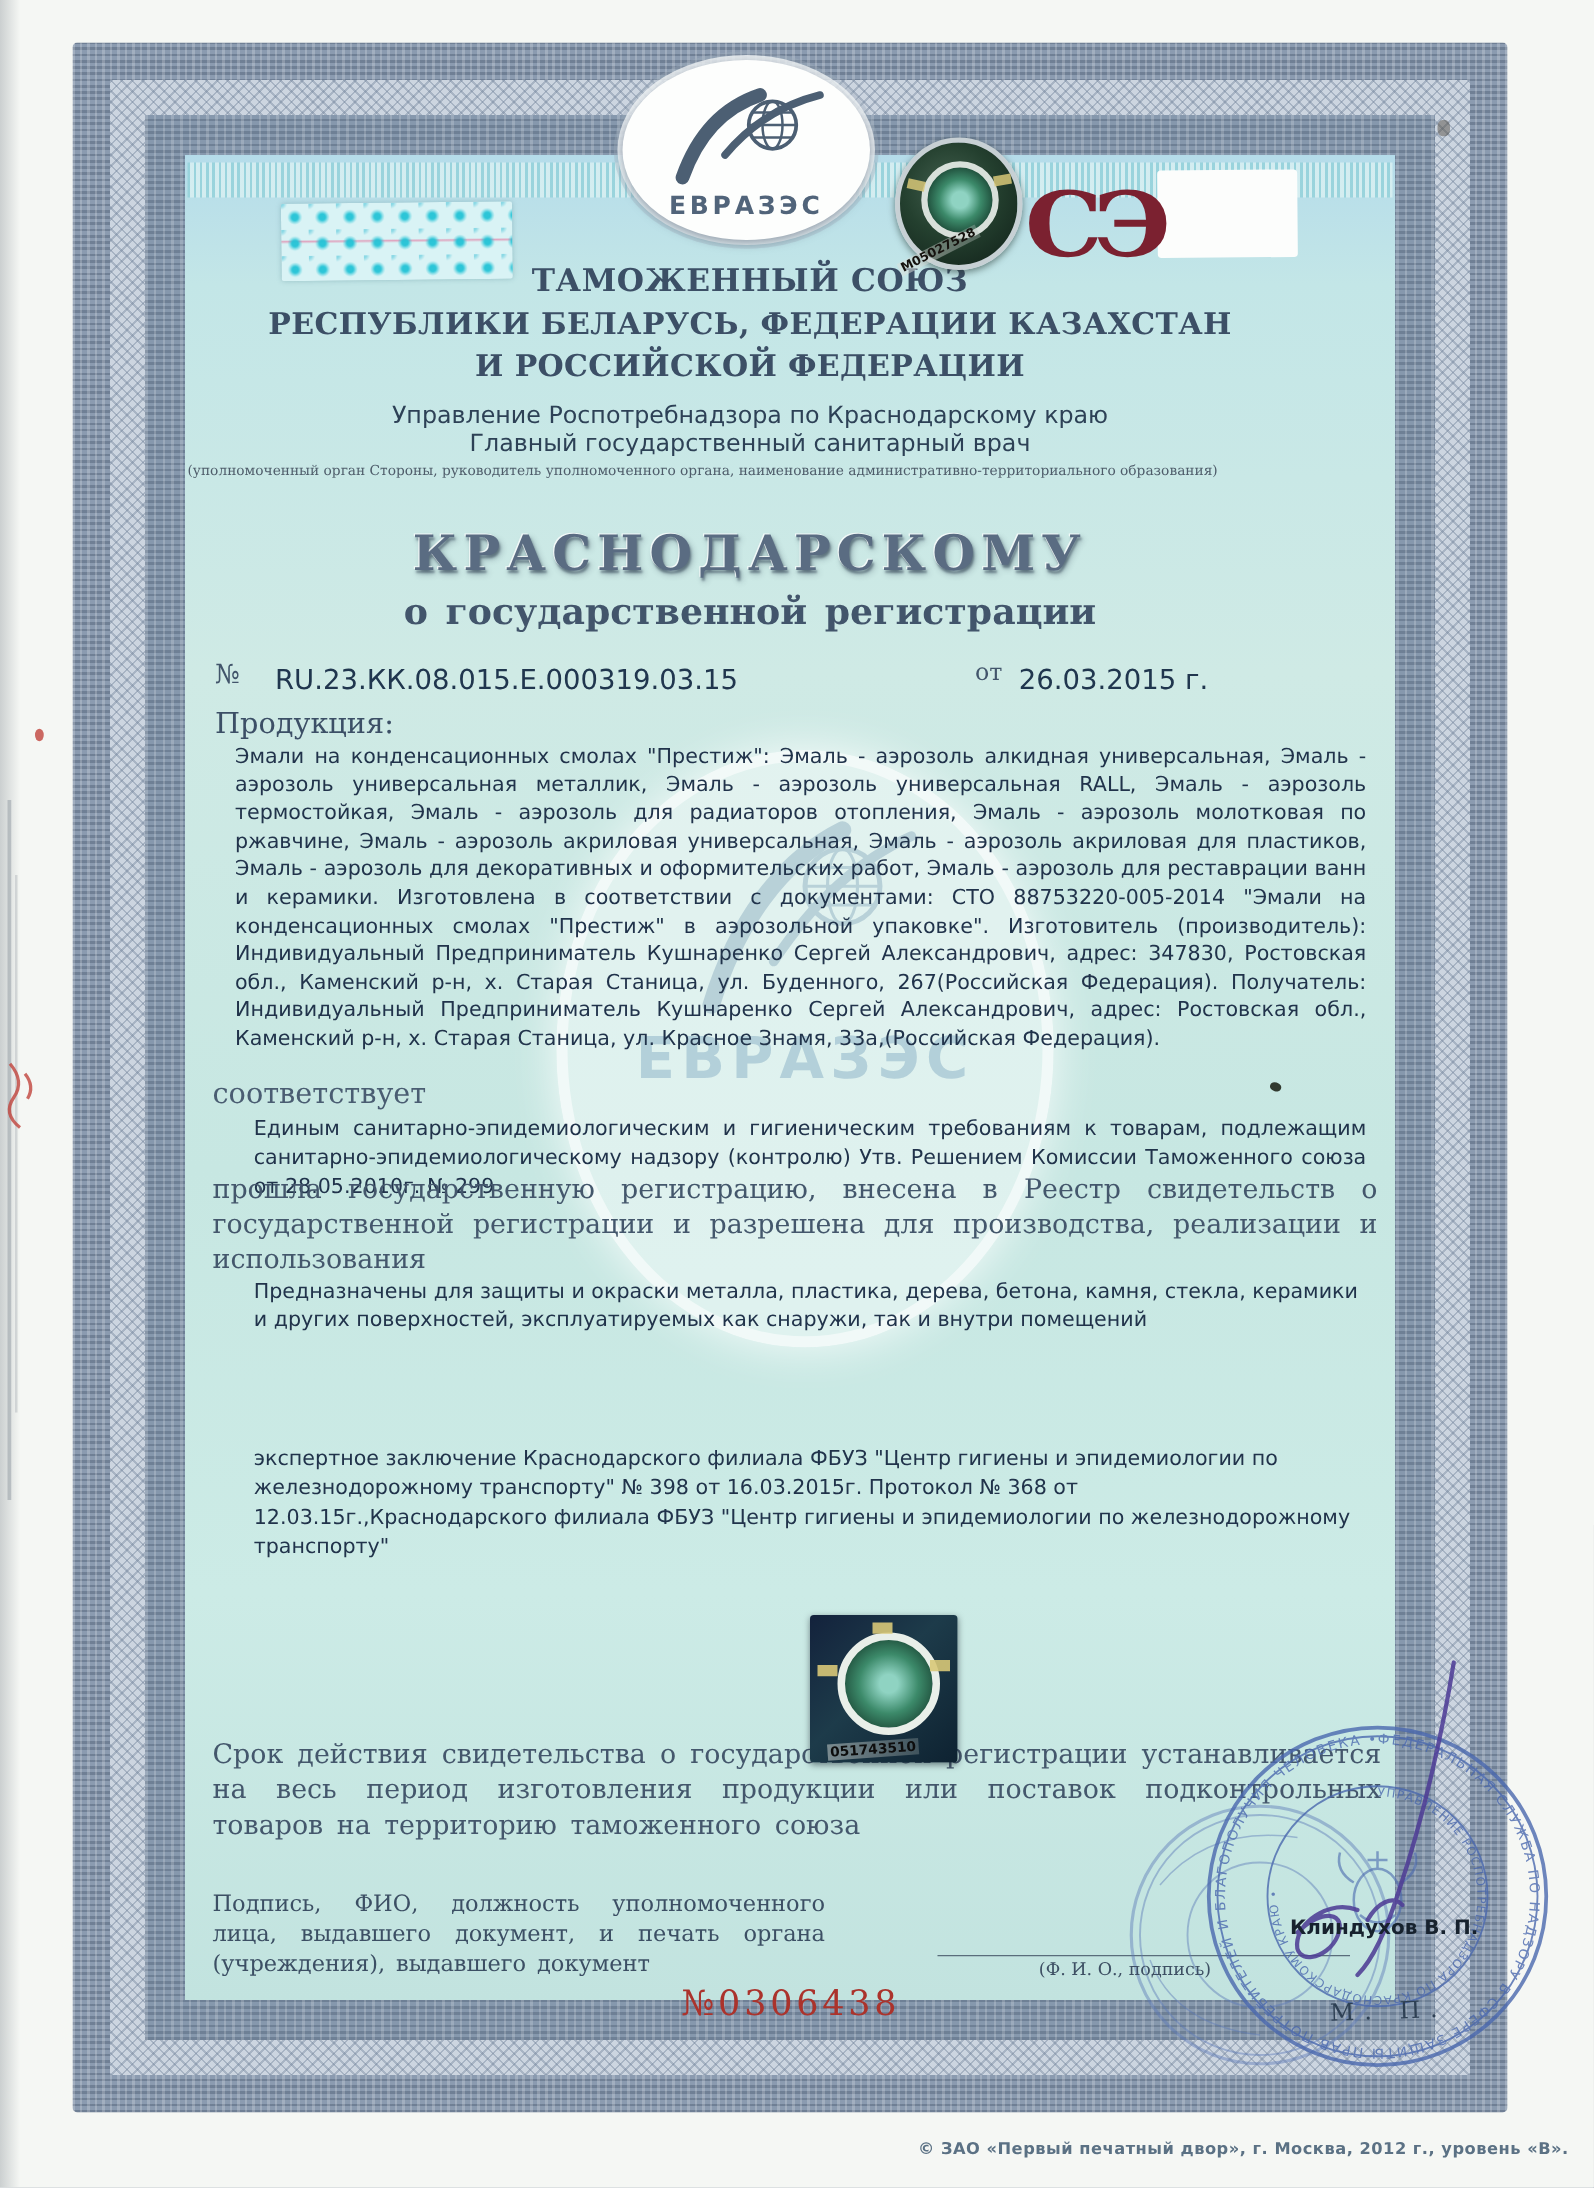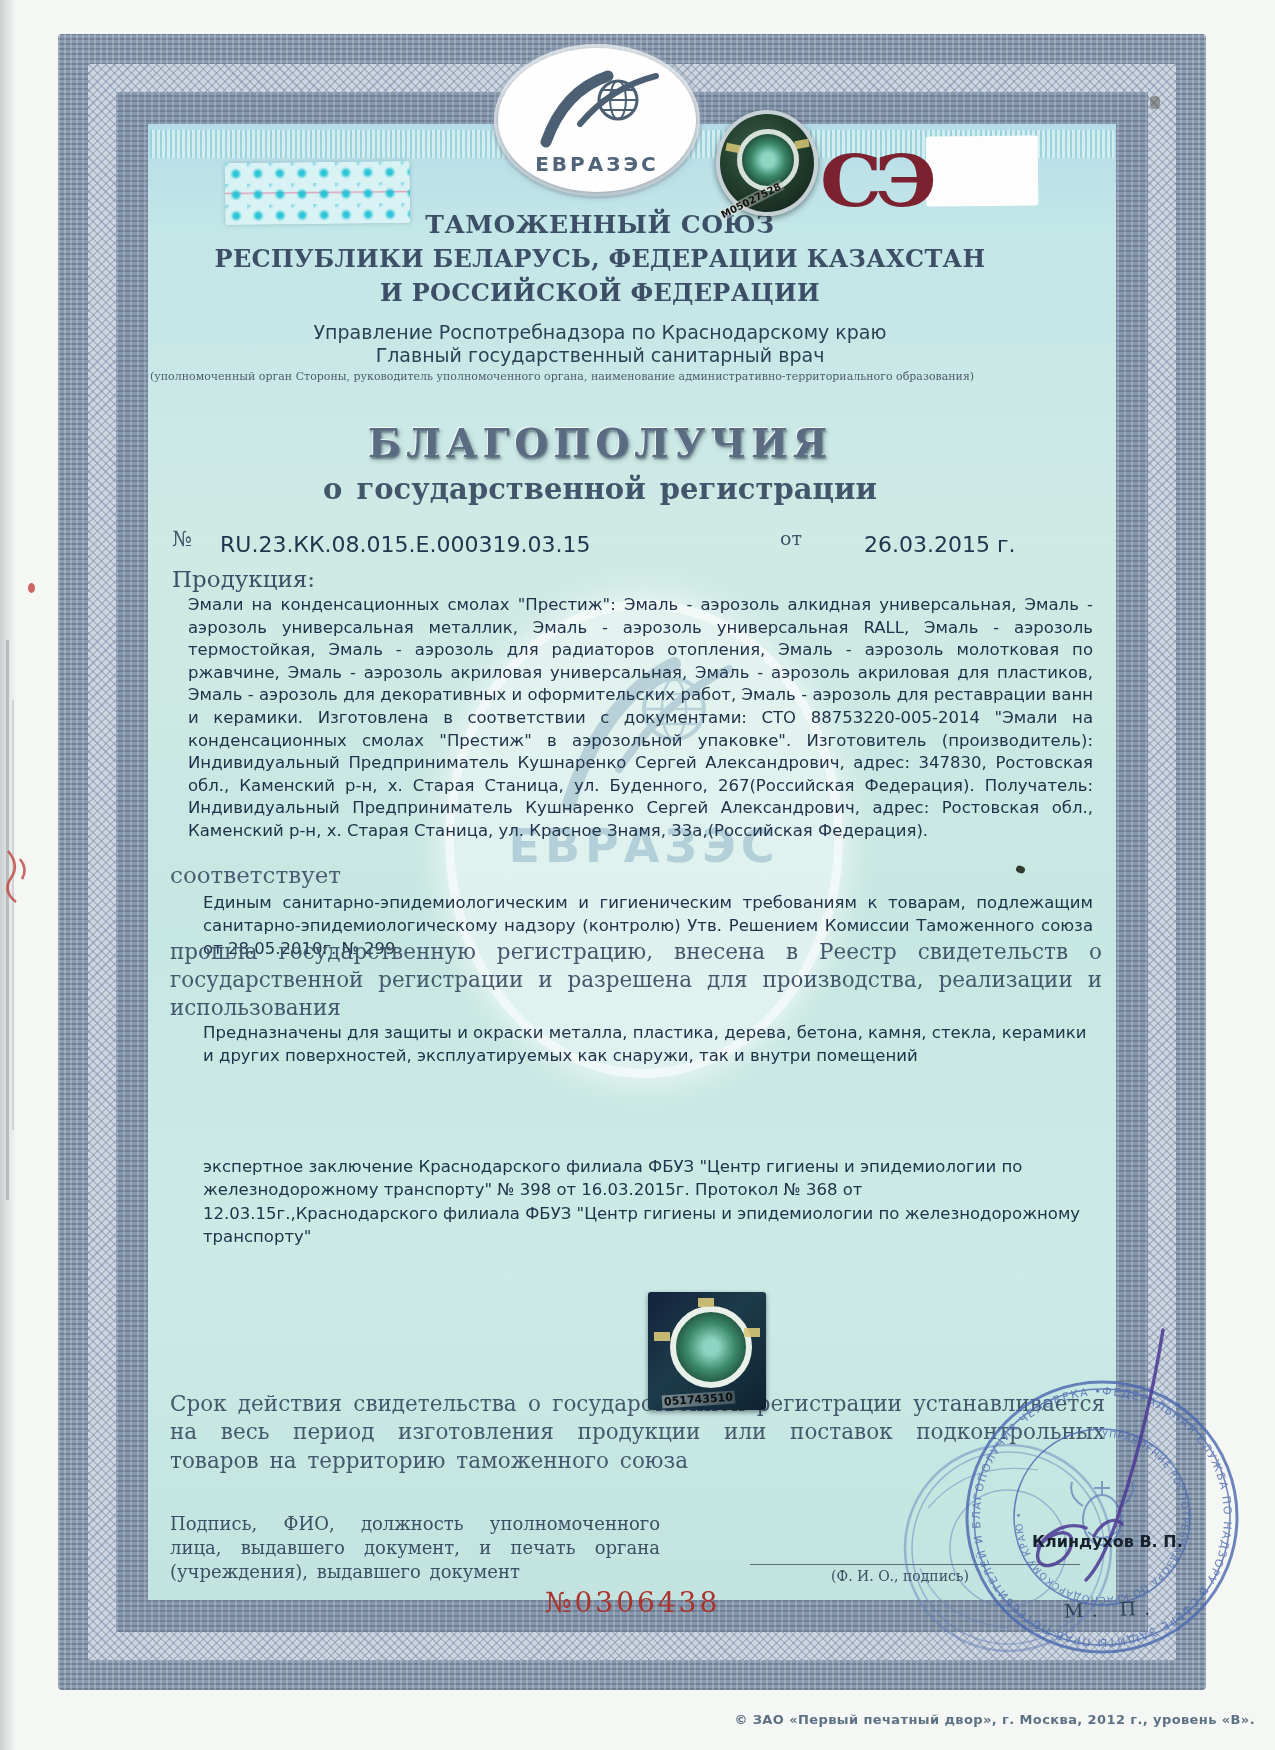--- a/index.html
+++ b/index.html
@@ -72,21 +72,21 @@
   .title-main{left:150px;top:420px;width:900px;text-align:center;font-size:39px;font-weight:bold;
     letter-spacing:5px;color:#5a6c82;z-index:2;
     text-shadow:-1px -1px 0 rgba(255,255,255,.75),1px 2px 2px rgba(30,45,65,.5),2px 3px 5px rgba(30,45,65,.3);}
   .title-sub{left:150px;top:472px;width:900px;text-align:center;font-size:29px;font-weight:bold;
     color:#42556b;word-spacing:4px;z-index:2;}
 
   
   .no-label{left:172px;top:527px;font-size:21px;color:#42556b;z-index:2;}
   .no-value{left:220px;top:532px;font-size:22px;color:#20364e;z-index:2;}
   .from-label{left:780px;top:527px;font-size:19px;color:#42556b;z-index:2;}
-  .date-value{left:864px;top:532px;font-size:22px;color:#20364e;z-index:2;}
+  .date-value{left:815px;top:532px;font-size:22px;color:#20364e;z-index:2;}
 
   
   .product-label{left:172px;top:566px;font-size:23px;color:#3c4f66;z-index:2;}
   .product-body{left:188px;top:594px;width:905px;font-size:16.5px;line-height:1.37;color:#21334b;
     text-align:justify;z-index:2;}
   .product-note{left:150px;top:846px;width:940px;text-align:center;font-size:10.5px;color:#4e5c6a;z-index:2;}
 
   .corresponds{left:170px;top:862px;font-size:23px;color:#4a5d72;z-index:2;}
   .requirements{left:203px;top:892px;width:890px;font-size:16.5px;line-height:1.38;color:#21334b;
     text-align:justify;z-index:2;}
@@ -198,21 +198,21 @@
     <div class="h-union1">ТАМОЖЕННЫЙ СОЮЗ</div>
     <div class="h-union2">РЕСПУБЛИКИ БЕЛАРУСЬ, ФЕДЕРАЦИИ КАЗАХСТАН</div>
     <div class="h-union3">И РОССИЙСКОЙ ФЕДЕРАЦИИ</div>
     <div class="authority sans">
       <div>Управление Роспотребнадзора по Краснодарскому краю</div>
       <div>Главный государственный санитарный врач</div>
     </div>
   </div>
   <div class="abs auth-note serif">(уполномоченный орган Стороны, руководитель уполномоченного органа, наименование административно-территориального образования)</div>
 
-  <div class="abs title-main serif">БЛАГОПОЛУЧИЯ</div>
+  <div class="abs title-main serif">КРАСНОДАРСКОМУ</div>
   <div class="abs title-sub serif">о государственной регистрации</div>
 
   <div class="abs no-label serif">№</div>
   <div class="abs no-value sans">RU.23.КК.08.015.Е.000319.03.15</div>
   <div class="abs from-label serif">от</div>
   <div class="abs date-value sans">26.03.2015 г.</div>
 
   <div class="abs product-label serif">Продукция:</div>
   <div class="abs product-body sans">Эмали на конденсационных смолах "Престиж": Эмаль - аэрозоль алкидная универсальная, Эмаль - аэрозоль универсальная металлик, Эмаль - аэрозоль универсальная RALL, Эмаль - аэрозоль термостойкая, Эмаль - аэрозоль для радиаторов отопления, Эмаль - аэрозоль молотковая по ржавчине, Эмаль - аэрозоль акриловая универсальная, Эмаль - аэрозоль акриловая для пластиков, Эмаль - аэрозоль для декоративных и оформительских работ, Эмаль - аэрозоль для реставрации ванн и керамики. Изготовлена в соответствии с документами: СТО 88753220-005-2014 "Эмали на конденсационных смолах "Престиж" в аэрозольной упаковке". Изготовитель (производитель): Индивидуальный Предприниматель Кушнаренко Сергей Александрович, адрес: 347830, Ростовская обл., Каменский р-н, х. Старая Станица, ул. Буденного, 267(Российская Федерация). Получатель: Индивидуальный Предприниматель Кушнаренко Сергей Александрович, адрес: Ростовская обл., Каменский р-н, х. Старая Станица, ул. Красное Знамя, 33а,(Российская Федерация).</div>
 

